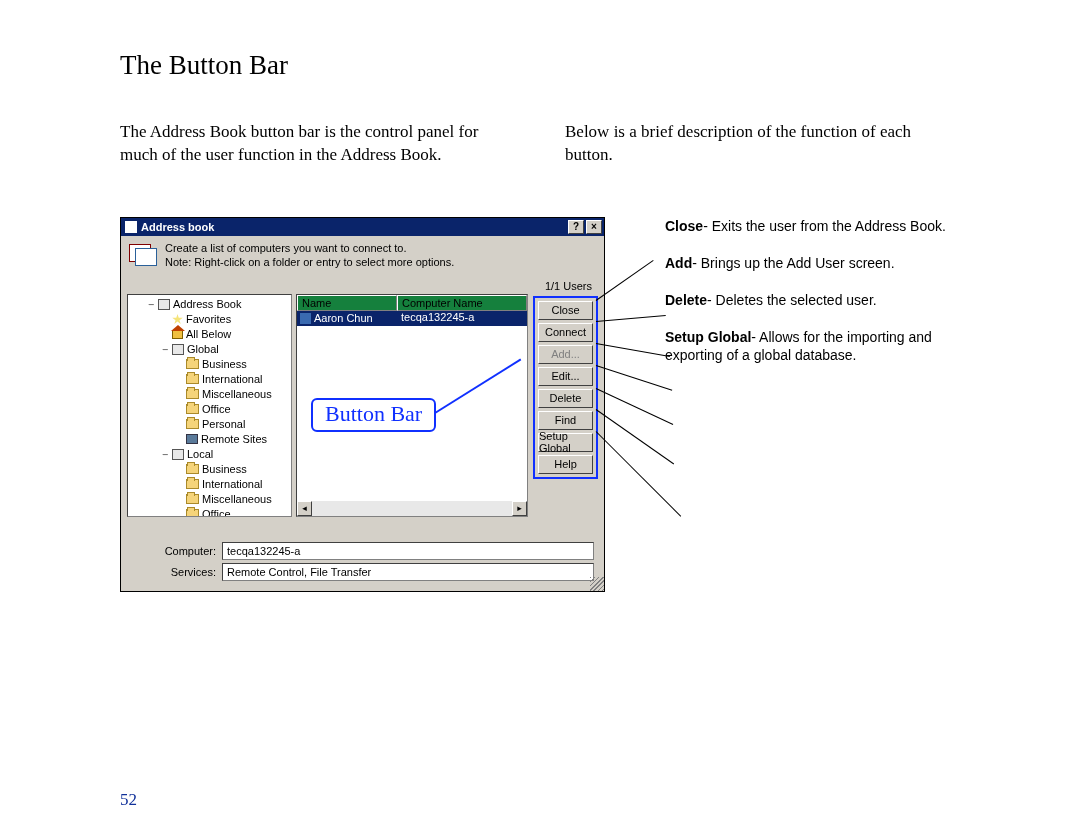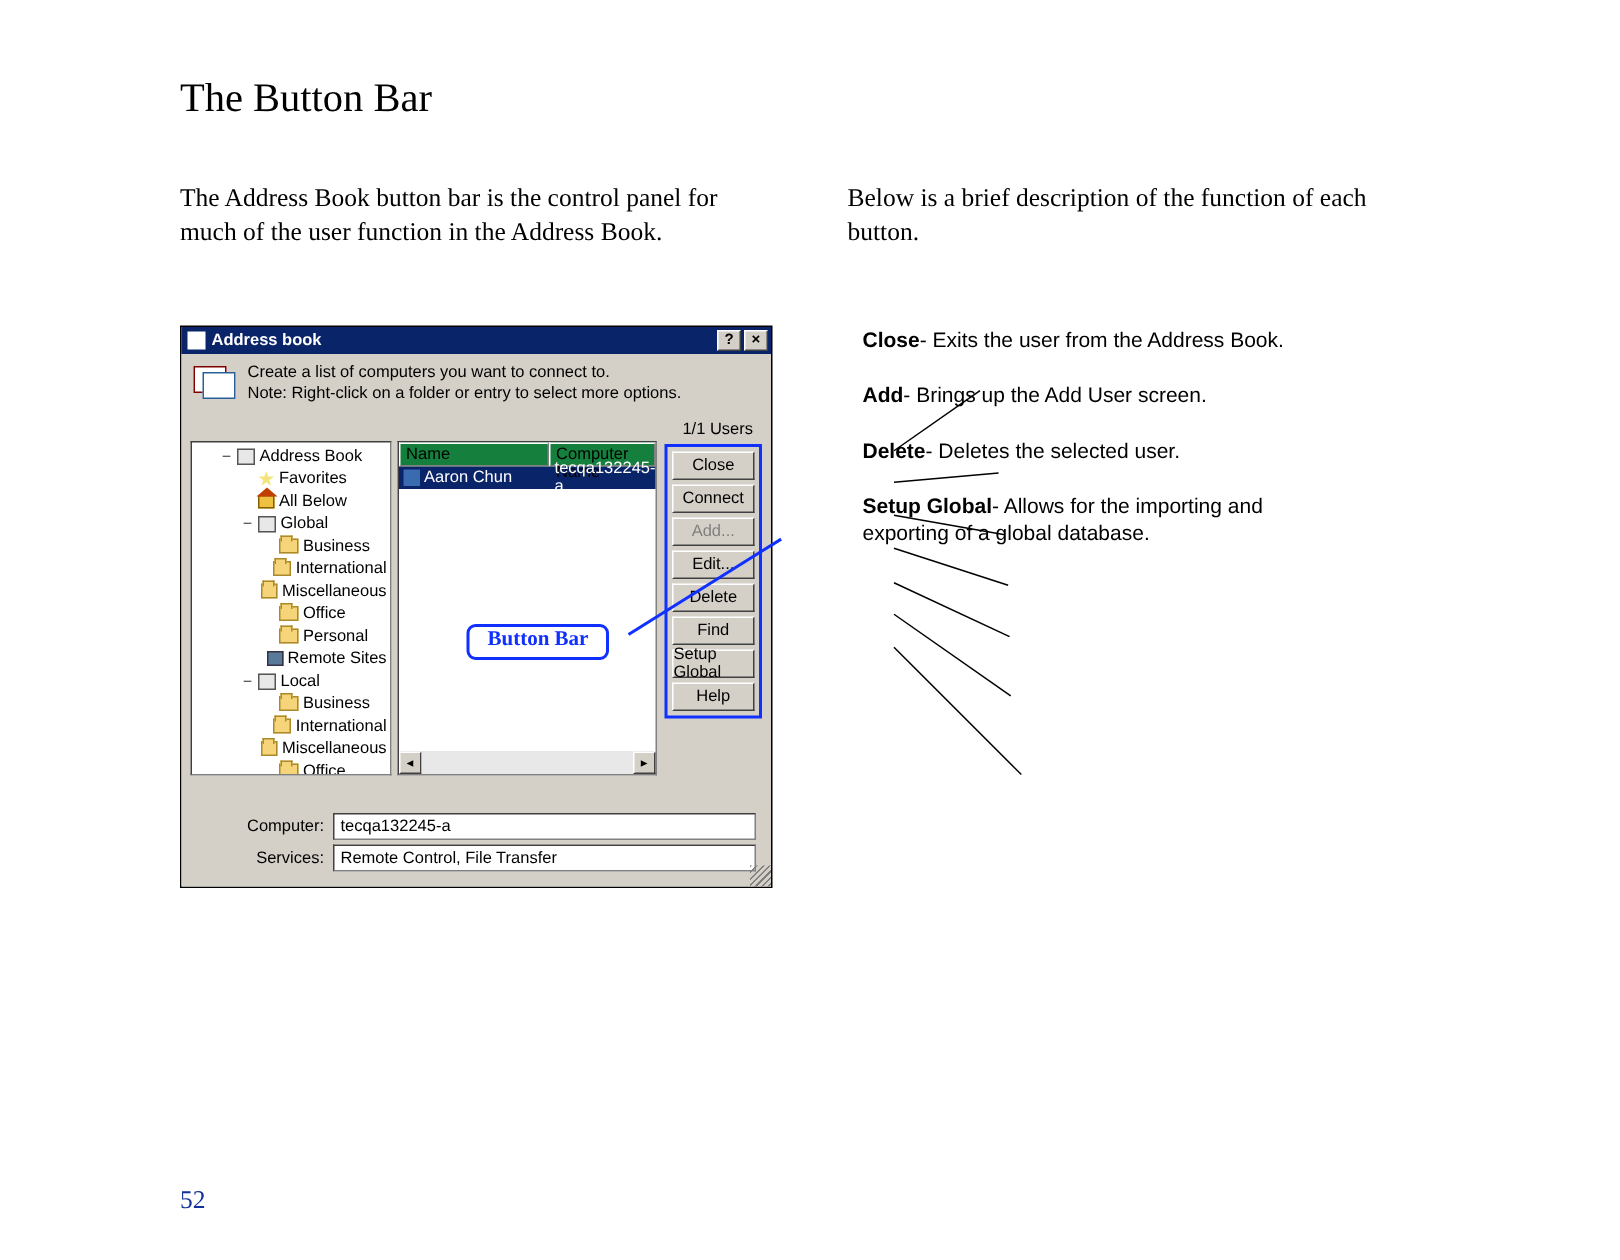--- a/index.html
+++ b/index.html
@@ -24,21 +24,21 @@
     font-size: 17px;
     line-height: 1.35;
     margin-bottom: 50px;
   }
   .intro-cols > div { flex: 1; }
   .content-row { display: flex; gap: 60px; align-items: flex-start; }
   
   
   .dialog-wrap {
     position: relative;
-    width: 395px;
+    width: 485px;
     height: 375px;
     border: 1px solid #000;
   }
   .titlebar {
     background: #0a246a;
     color: #fff;
     font-family: Tahoma, sans-serif;
     font-size: 11px;
     font-weight: bold;
     display: flex;
@@ -127,21 +127,21 @@
     flex:1; background:#fff; border:1px solid #808080;
     border-top-color:#404040; border-left-color:#404040;
     font-size:11px; position:relative;
   }
   .lv-head { display:flex; background:#15803d; height:16px;}
   .lv-head div {
     border:1px solid #fff; border-right-color:#808080; border-bottom-color:#808080;
     padding:1px 4px; font-size:11px;
   }
   .lv-head .c1{ width:100px;} .lv-head .c2{ flex:1;}
-  .lv-row { display:flex; height:15px; align-items:center;}
+  .lv-row { display:flex; height:15px; }
   .lv-row.sel { background:#0a246a; color:#fff;}
   .lv-row .c1{ width:100px; padding-left:3px; display:flex; align-items:center;}
   .lv-row .c2{ flex:1; padding-left:4px;}
   .user-icon{
     display:inline-block; width:11px;height:11px;background:#3a6ab0;margin-right:3px;
   }
   .lv-scroll {
     position:absolute; left:0; right:0; bottom:0; height:15px;
     background:#d4d0c8; display:flex;
   }
@@ -174,26 +174,25 @@
     flex:1; height:18px; background:#fff; border:1px solid #808080;
     border-top-color:#404040; border-left-color:#404040;
     padding:2px 4px; font-size:11px;
   }
   .resize-grip {
     position:absolute; right:0; bottom:0; width:14px; height:14px;
     background: repeating-linear-gradient(135deg,#808080 0 1px,transparent 1px 3px);
   }
   
   .callout-box {
-    position:absolute; left:190px; top:180px;
+    position:absolute; left:190px; top:162px;
     border:2px solid #1030ff; border-radius:6px;
     background:#fff; color:#1030ff;
-    font-family:"Times New Roman",serif; font-size:14px;
+    font-family:"Times New Roman",serif; font-size:22px;
     padding:1px 12px 3px 12px;
-    font-weight:bold;
   }
   .callout-line {
     position:absolute; left:298px; top:186px; width:120px; height:2px; background:#1030ff;
     transform-origin:left center; transform:rotate(-32deg);
   }
   
   
   .lead-line {
     position:absolute; height:1px; background:#000;
     transform-origin: left center;

